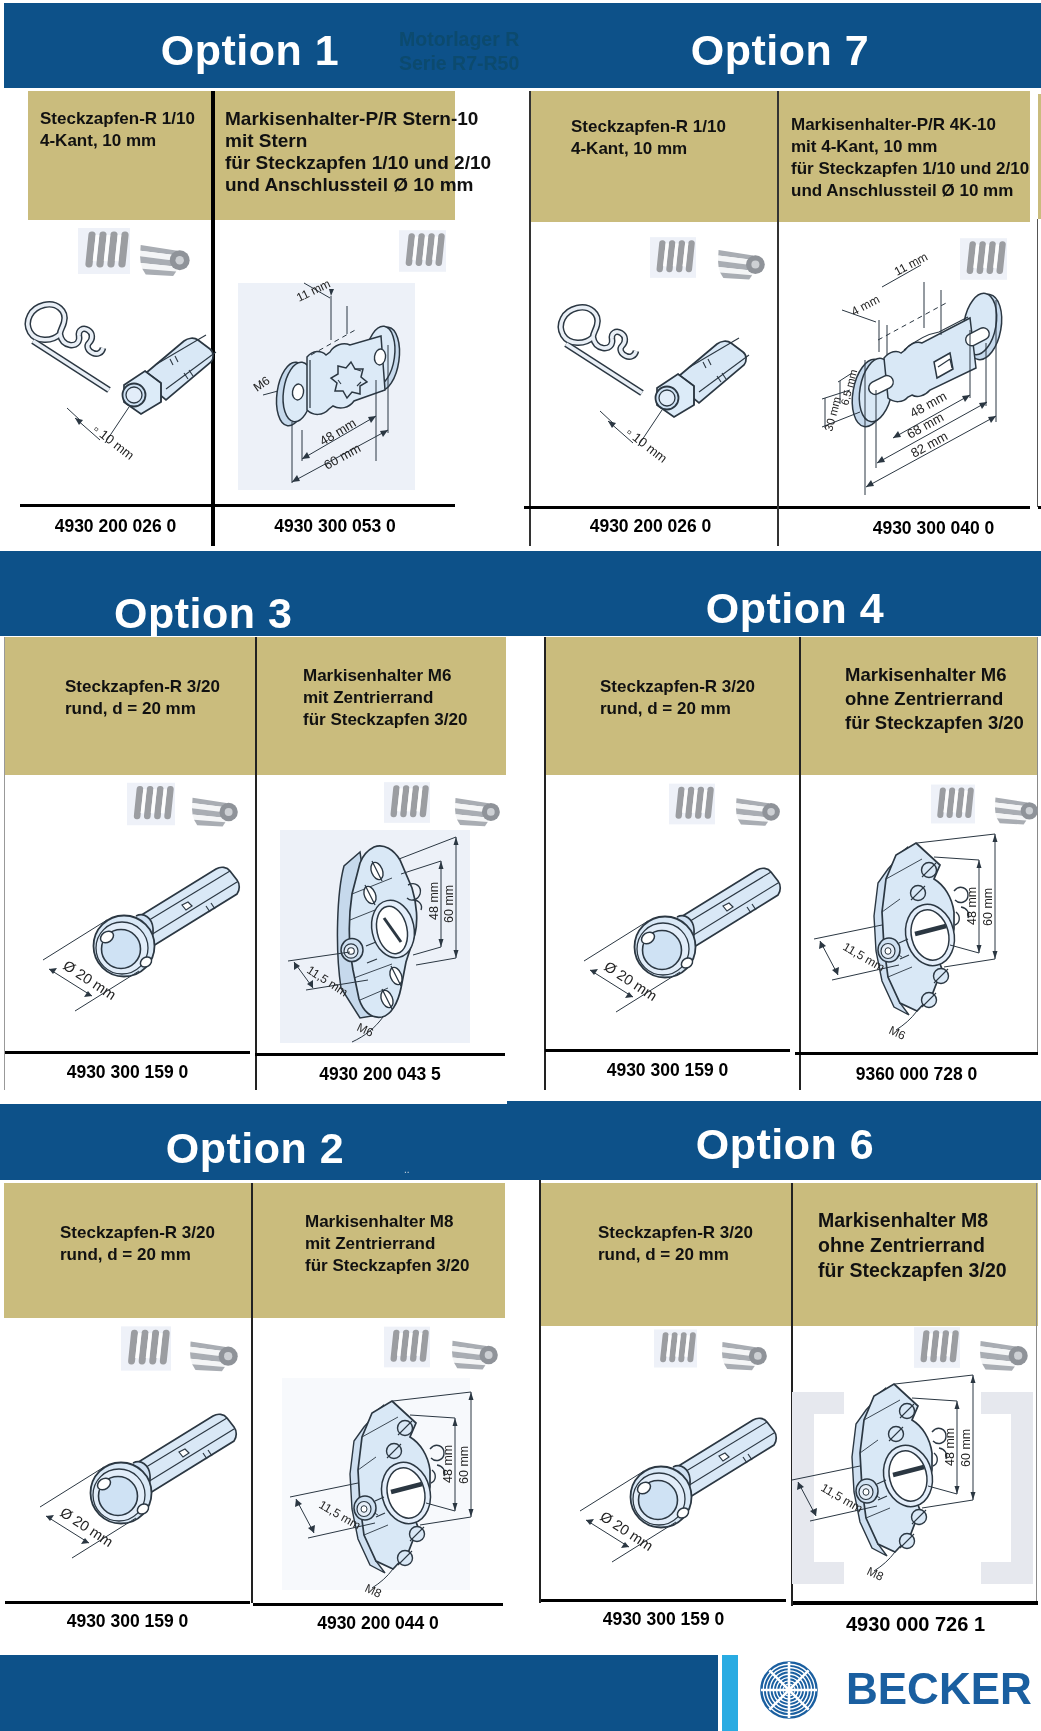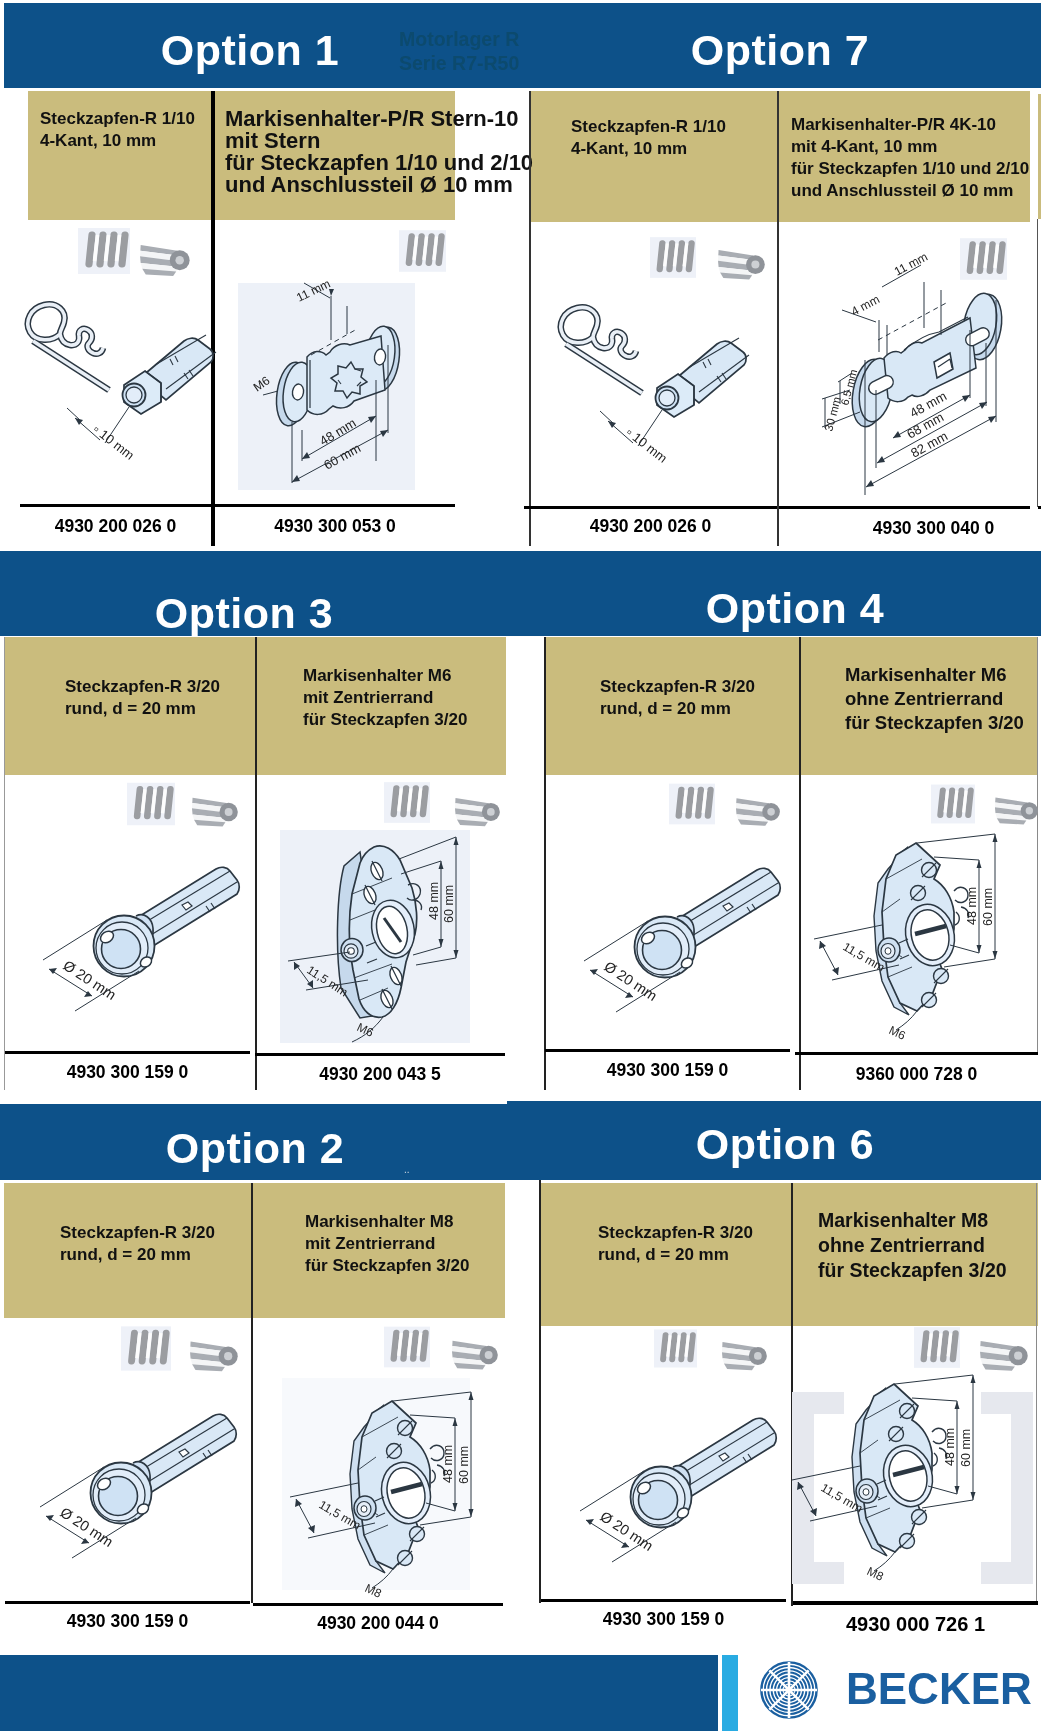--- a/index.html
+++ b/index.html
@@ -184,21 +184,21 @@
 <div class="abs blue" style="left:4px;top:3px;width:1037px;height:85px;"></div>
 <div class="abs opt" style="left:120px;top:26px;width:260px;text-align:center;">Option 1</div>
 <div class="abs" style="left:399px;top:27px;color:#0c4a6e;font-weight:bold;font-size:19.5px;line-height:24px;">Motorlager R<br>Serie R7-R50</div>
 <div class="abs opt" style="left:650px;top:26px;width:260px;text-align:center;">Option 7</div>
 
 <div class="abs khaki" style="left:28px;top:91px;width:427px;height:129px;"></div>
 <div class="abs khaki" style="left:530px;top:91px;width:500px;height:131px;"></div>
 <div class="abs khaki" style="left:1038px;top:94px;width:3px;height:125px;"></div>
 
 <div class="abs ktx" style="left:40px;top:108px;">Steckzapfen-R 1/10<br>4-Kant, 10 mm</div>
-<div class="abs ktx" style="left:225px;top:108px;font-size:22px;">Markisenhalter-P/R Stern-10<br>mit Stern<br>für Steckzapfen 1/10 und 2/10<br>und Anschlussteil Ø 10 mm</div>
+<div class="abs ktx" style="left:225px;top:108px;font-size:19px;">Markisenhalter-P/R Stern-10<br>mit Stern<br>für Steckzapfen 1/10 und 2/10<br>und Anschlussteil Ø 10 mm</div>
 <div class="abs ktx" style="left:571px;top:116px;">Steckzapfen-R 1/10<br>4-Kant, 10 mm</div>
 <div class="abs ktx" style="left:791px;top:114px;">Markisenhalter-P/R 4K-10<br>mit 4-Kant, 10 mm<br>für Steckzapfen 1/10 und 2/10<br>und Anschlussteil Ø 10 mm</div>
 
 <div class="abs vline" style="left:211px;top:91px;width:4px;height:455px;"></div>
 <div class="abs" style="left:529px;top:91px;width:2px;height:455px;background:#333;"></div>
 <div class="abs" style="left:777px;top:91px;width:2px;height:455px;background:#333;"></div>
 <div class="abs" style="left:1037px;top:219px;width:1px;height:288px;background:#555;"></div>
 
 <div class="abs hline" style="left:20px;top:504px;width:191px;"></div>
 <div class="abs hline" style="left:215px;top:504px;width:240px;"></div>
@@ -206,21 +206,21 @@
 <div class="abs hline" style="left:779px;top:506px;width:251px;"></div>
 <div class="abs hline" style="left:1038px;top:506px;width:3px;"></div>
 <div class="abs pn" style="left:20px;top:516px;width:191px;">4930 200 026 0</div>
 <div class="abs pn" style="left:215px;top:516px;width:240px;">4930 300 053 0</div>
 <div class="abs pn" style="left:524px;top:516px;width:253px;">4930 200 026 0</div>
 <div class="abs pn" style="left:779px;top:518px;width:251px;margin-left:29px;">4930 300 040 0</div>
 
 <div class="abs blue" style="left:0px;top:1104px;width:1041px;height:76px;"></div>
 <div class="abs blue" style="left:507px;top:1101px;width:534px;height:79px;"></div>
 <div class="abs blue" style="left:0px;top:551px;width:1041px;height:85px;"></div>
-<div class="abs opt" style="left:114px;top:589px;width:260px;text-align:center;">Option 3</div>
+<div class="abs opt" style="left:114px;top:589px;width:260px;">Option 3</div>
 <div class="abs opt" style="left:665px;top:584px;width:260px;text-align:center;">Option 4</div>
 
 <div class="abs khaki" style="left:4px;top:637px;width:502px;height:138px;"></div>
 <div class="abs khaki" style="left:545px;top:637px;width:493px;height:138px;"></div>
 <div class="abs ktx" style="left:65px;top:676px;">Steckzapfen-R 3/20<br>rund, d = 20 mm</div>
 <div class="abs ktx" style="left:303px;top:665px;">Markisenhalter M6<br>mit Zentrierrand<br>für Steckzapfen 3/20</div>
 <div class="abs ktx" style="left:600px;top:676px;">Steckzapfen-R 3/20<br>rund, d = 20 mm</div>
 <div class="abs ktx" style="left:845px;top:663px;font-size:18.5px;line-height:24px;">Markisenhalter M6<br>ohne Zentrierrand<br>für Steckzapfen 3/20</div>
 
 <div class="abs" style="left:255px;top:637px;width:2px;height:453px;background:#222;"></div>

